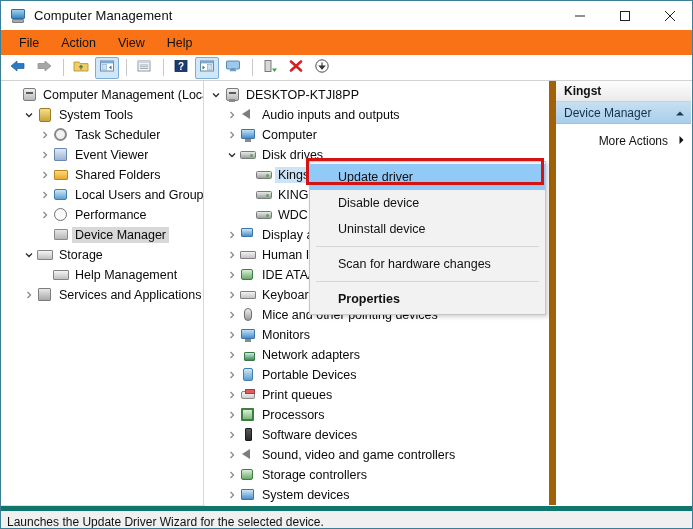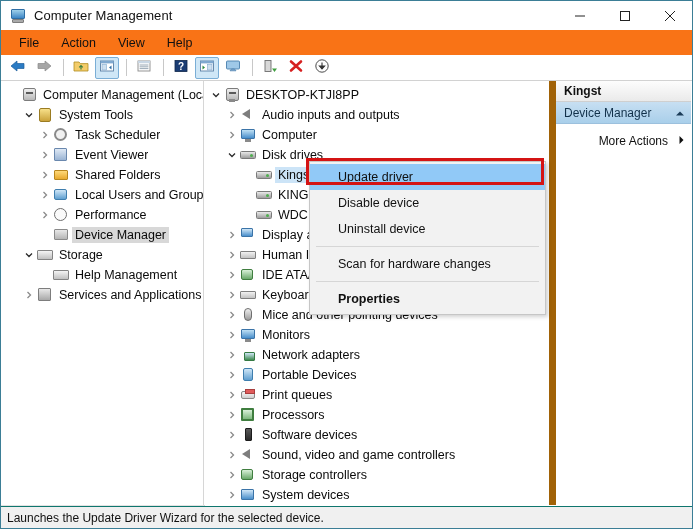--- a/index.html
+++ b/index.html
@@ -268,21 +268,21 @@
   }
   #pane-gap {
     position: absolute; left: 203px; top: 504px;
     width: 488px; height: 17px; background: #ffffff;
     border-left: 1px solid #d6d6d6;
   }
   #statusbar2 {
     position: absolute; left: 0; top: 505px;
     width: 691px; height: 22px;
     background: #f0f0f0;
-    border-top: 1px solid #0f766e;
+    border-top: 5px solid #0f766e;
     line-height: 22px;
     padding-left: 6px;
     font-size: 12px; color: #111;
   }
 </style>
 </head>
 <body>
 
 <div id="window">
 

